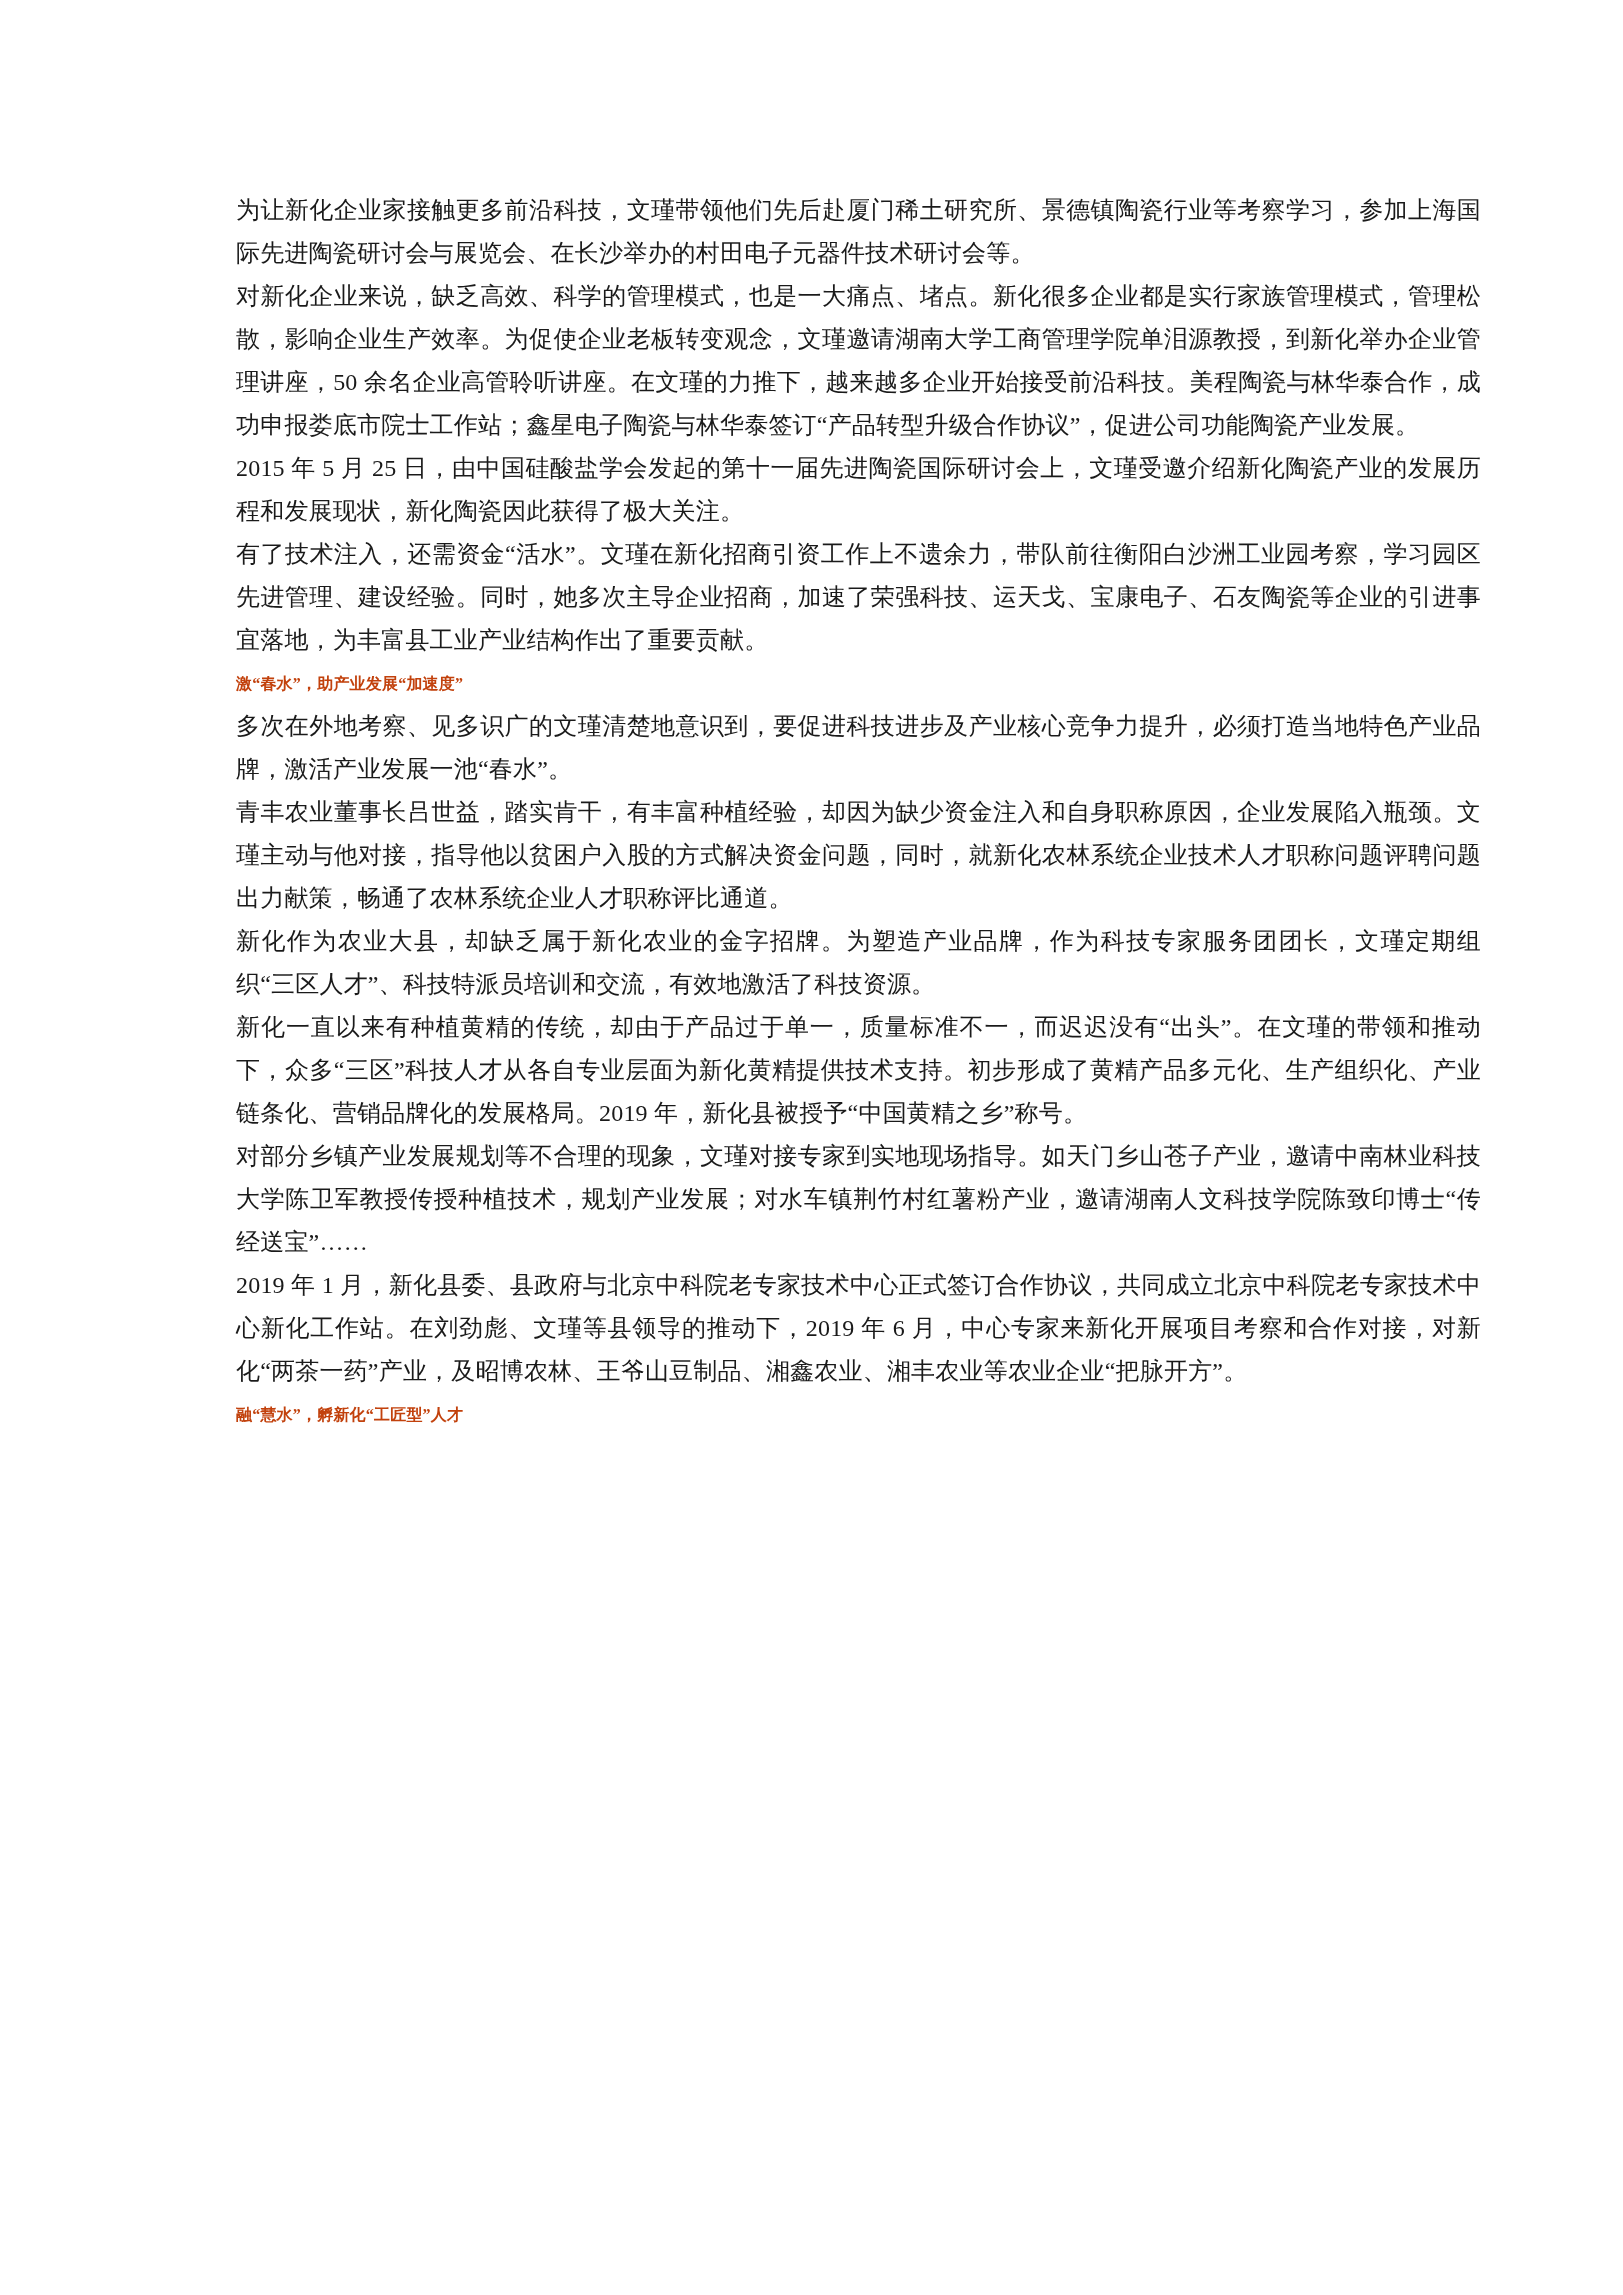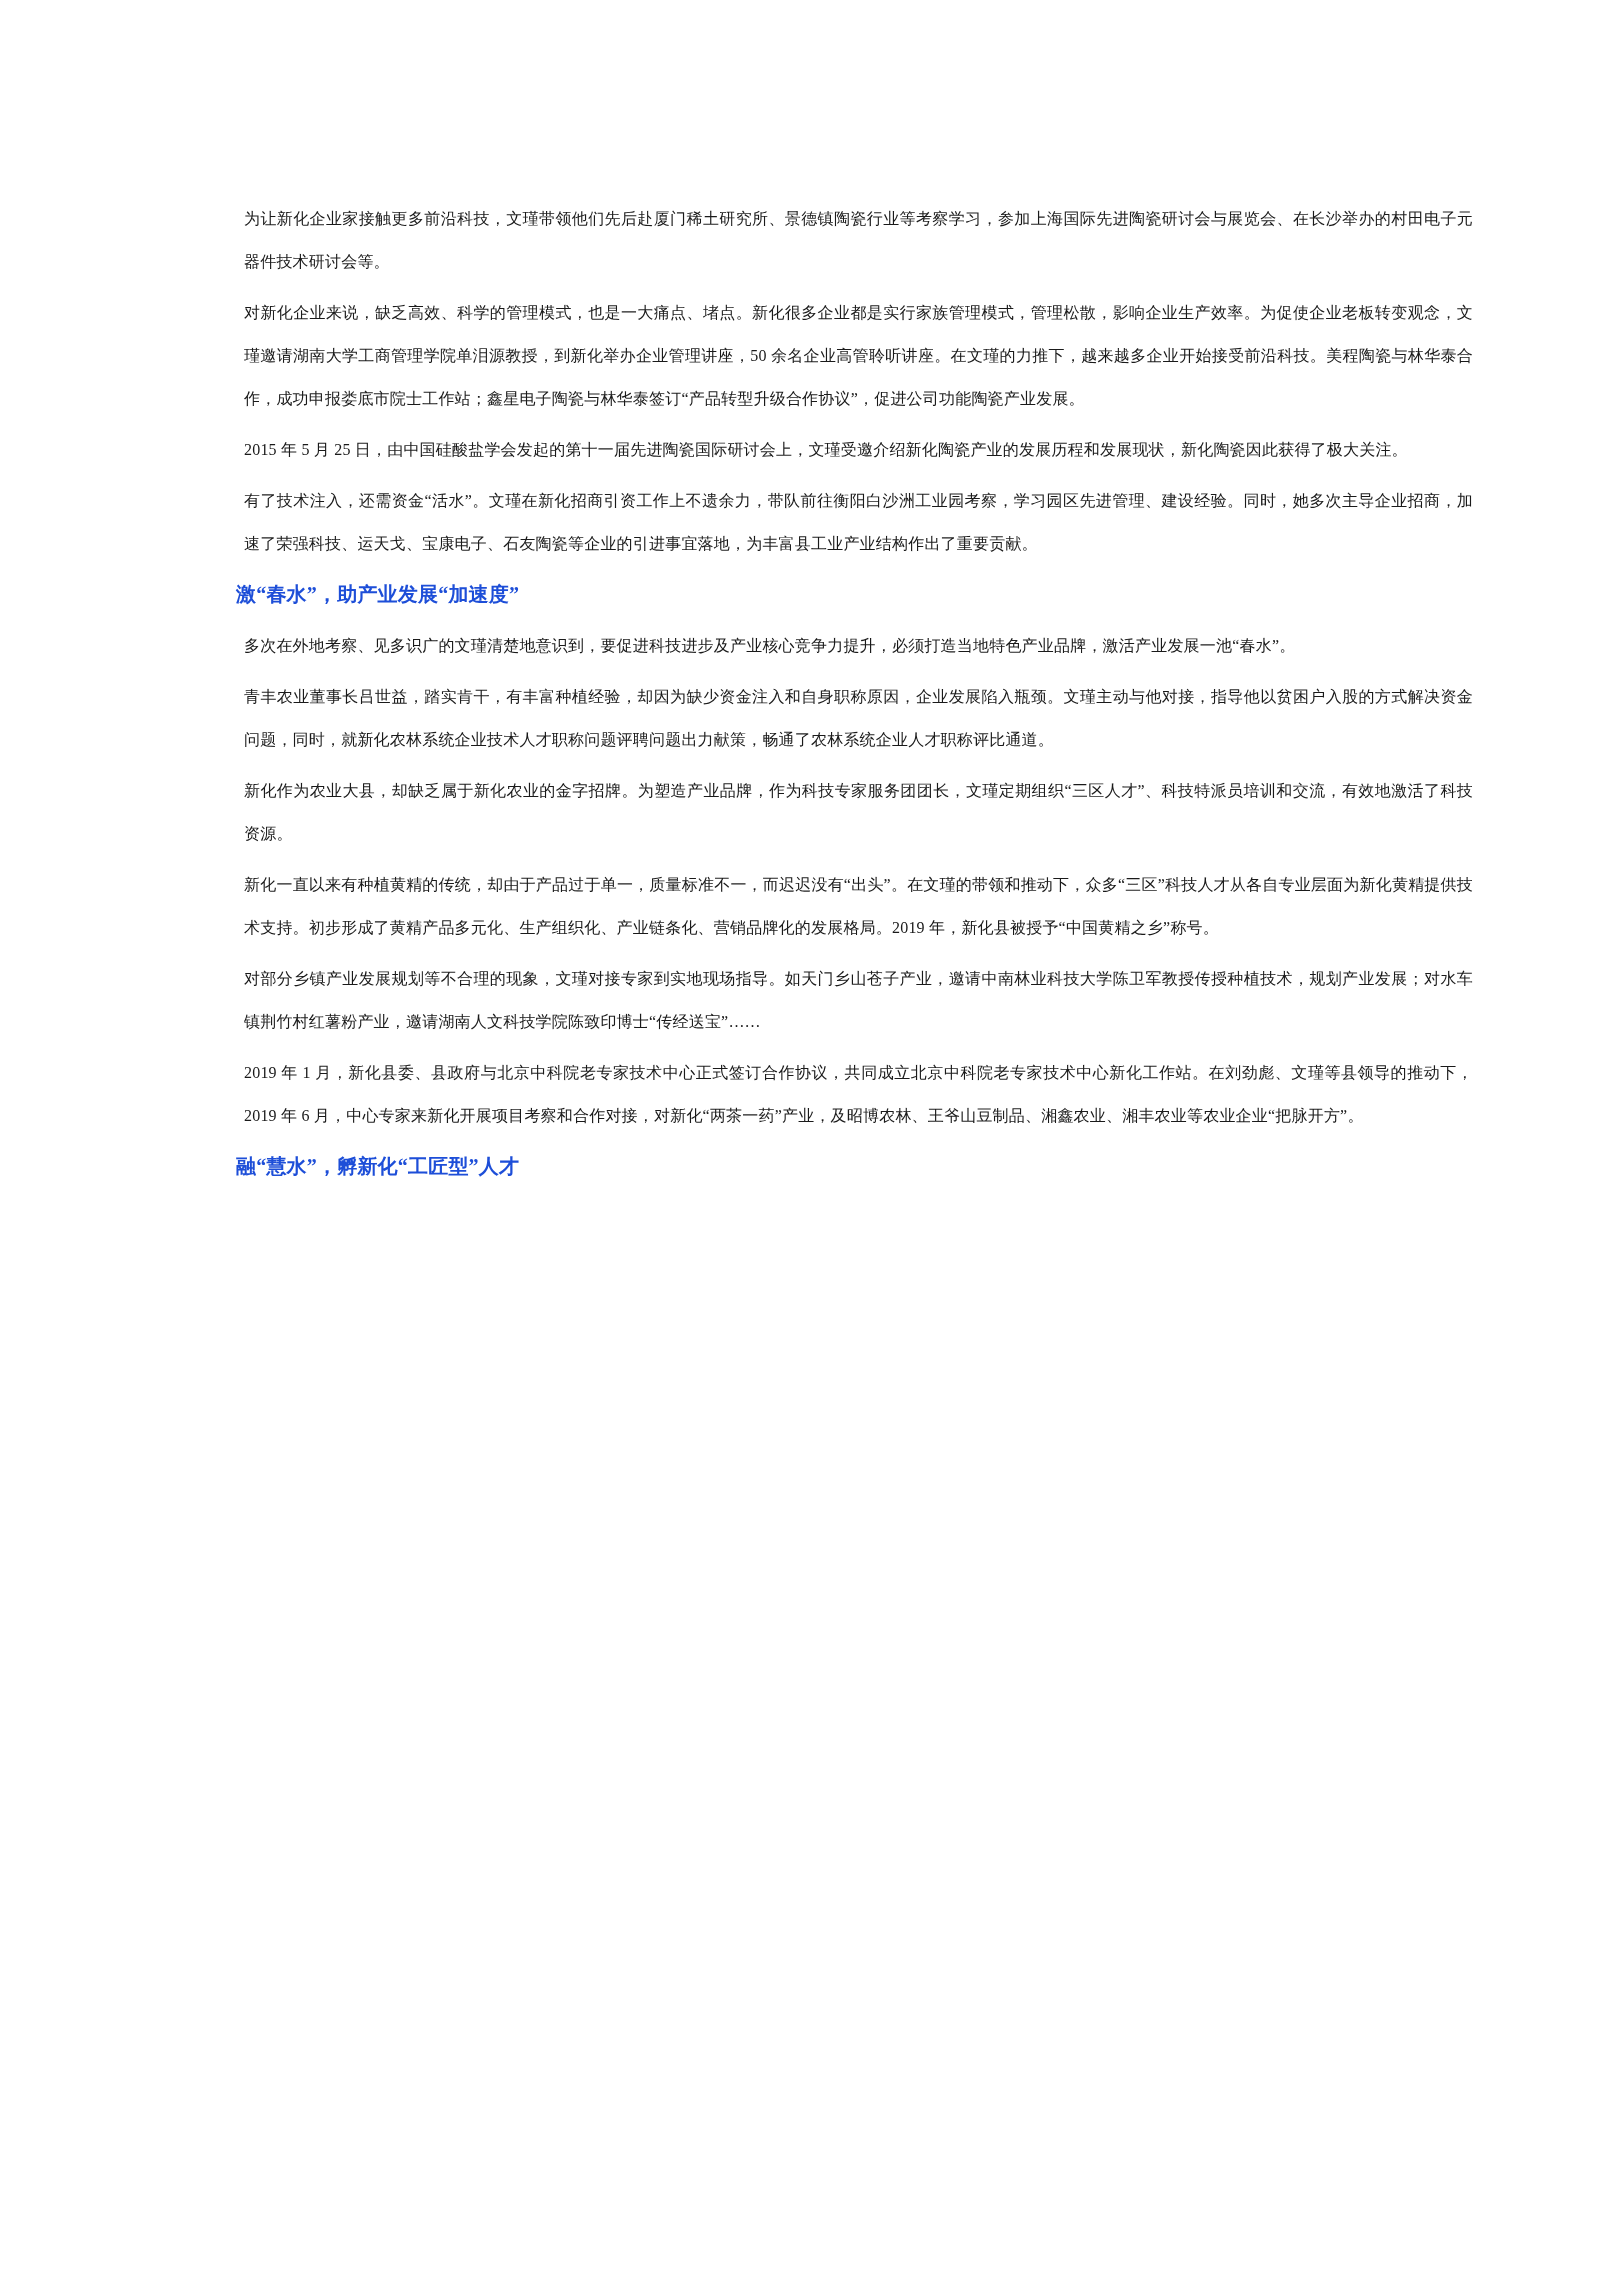--- a/index.html
+++ b/index.html
@@ -14,35 +14,35 @@
     margin: 0 auto;
     position: relative;
     box-sizing: border-box;
     padding: 189px 143px 0 236px;
     font-family: "Liberation Serif", "DejaVu Serif", serif;
   }
   .doc-body {
     width: 1245px;
   }
   p.para {
-    margin: 8px;
-    font-size: 16px;
+    margin: 0;
+    font-size: 24px;
     line-height: 43px;
     color: #1a1a1a;
     text-align: justify;
     text-justify: inter-ideograph;
     letter-spacing: 0.2px;
     text-indent: 0;
   }
   h2.heading {
     margin: 0;
-    font-size: 20px;
+    font-size: 16px;
     line-height: 43px;
     font-weight: bold;
-    color: #1d4ed8;
+    color: #c2410c;
     letter-spacing: 0.2px;
   }
 </style>
 </head>
 <body>
 
 <div class="page">
   <div class="doc-body">
 
     <p class="para">为让新化企业家接触更多前沿科技，文瑾带领他们先后赴厦门稀土研究所、景德镇陶瓷行业等考察学习，参加上海国际先进陶瓷研讨会与展览会、在长沙举办的村田电子元器件技术研讨会等。</p>

